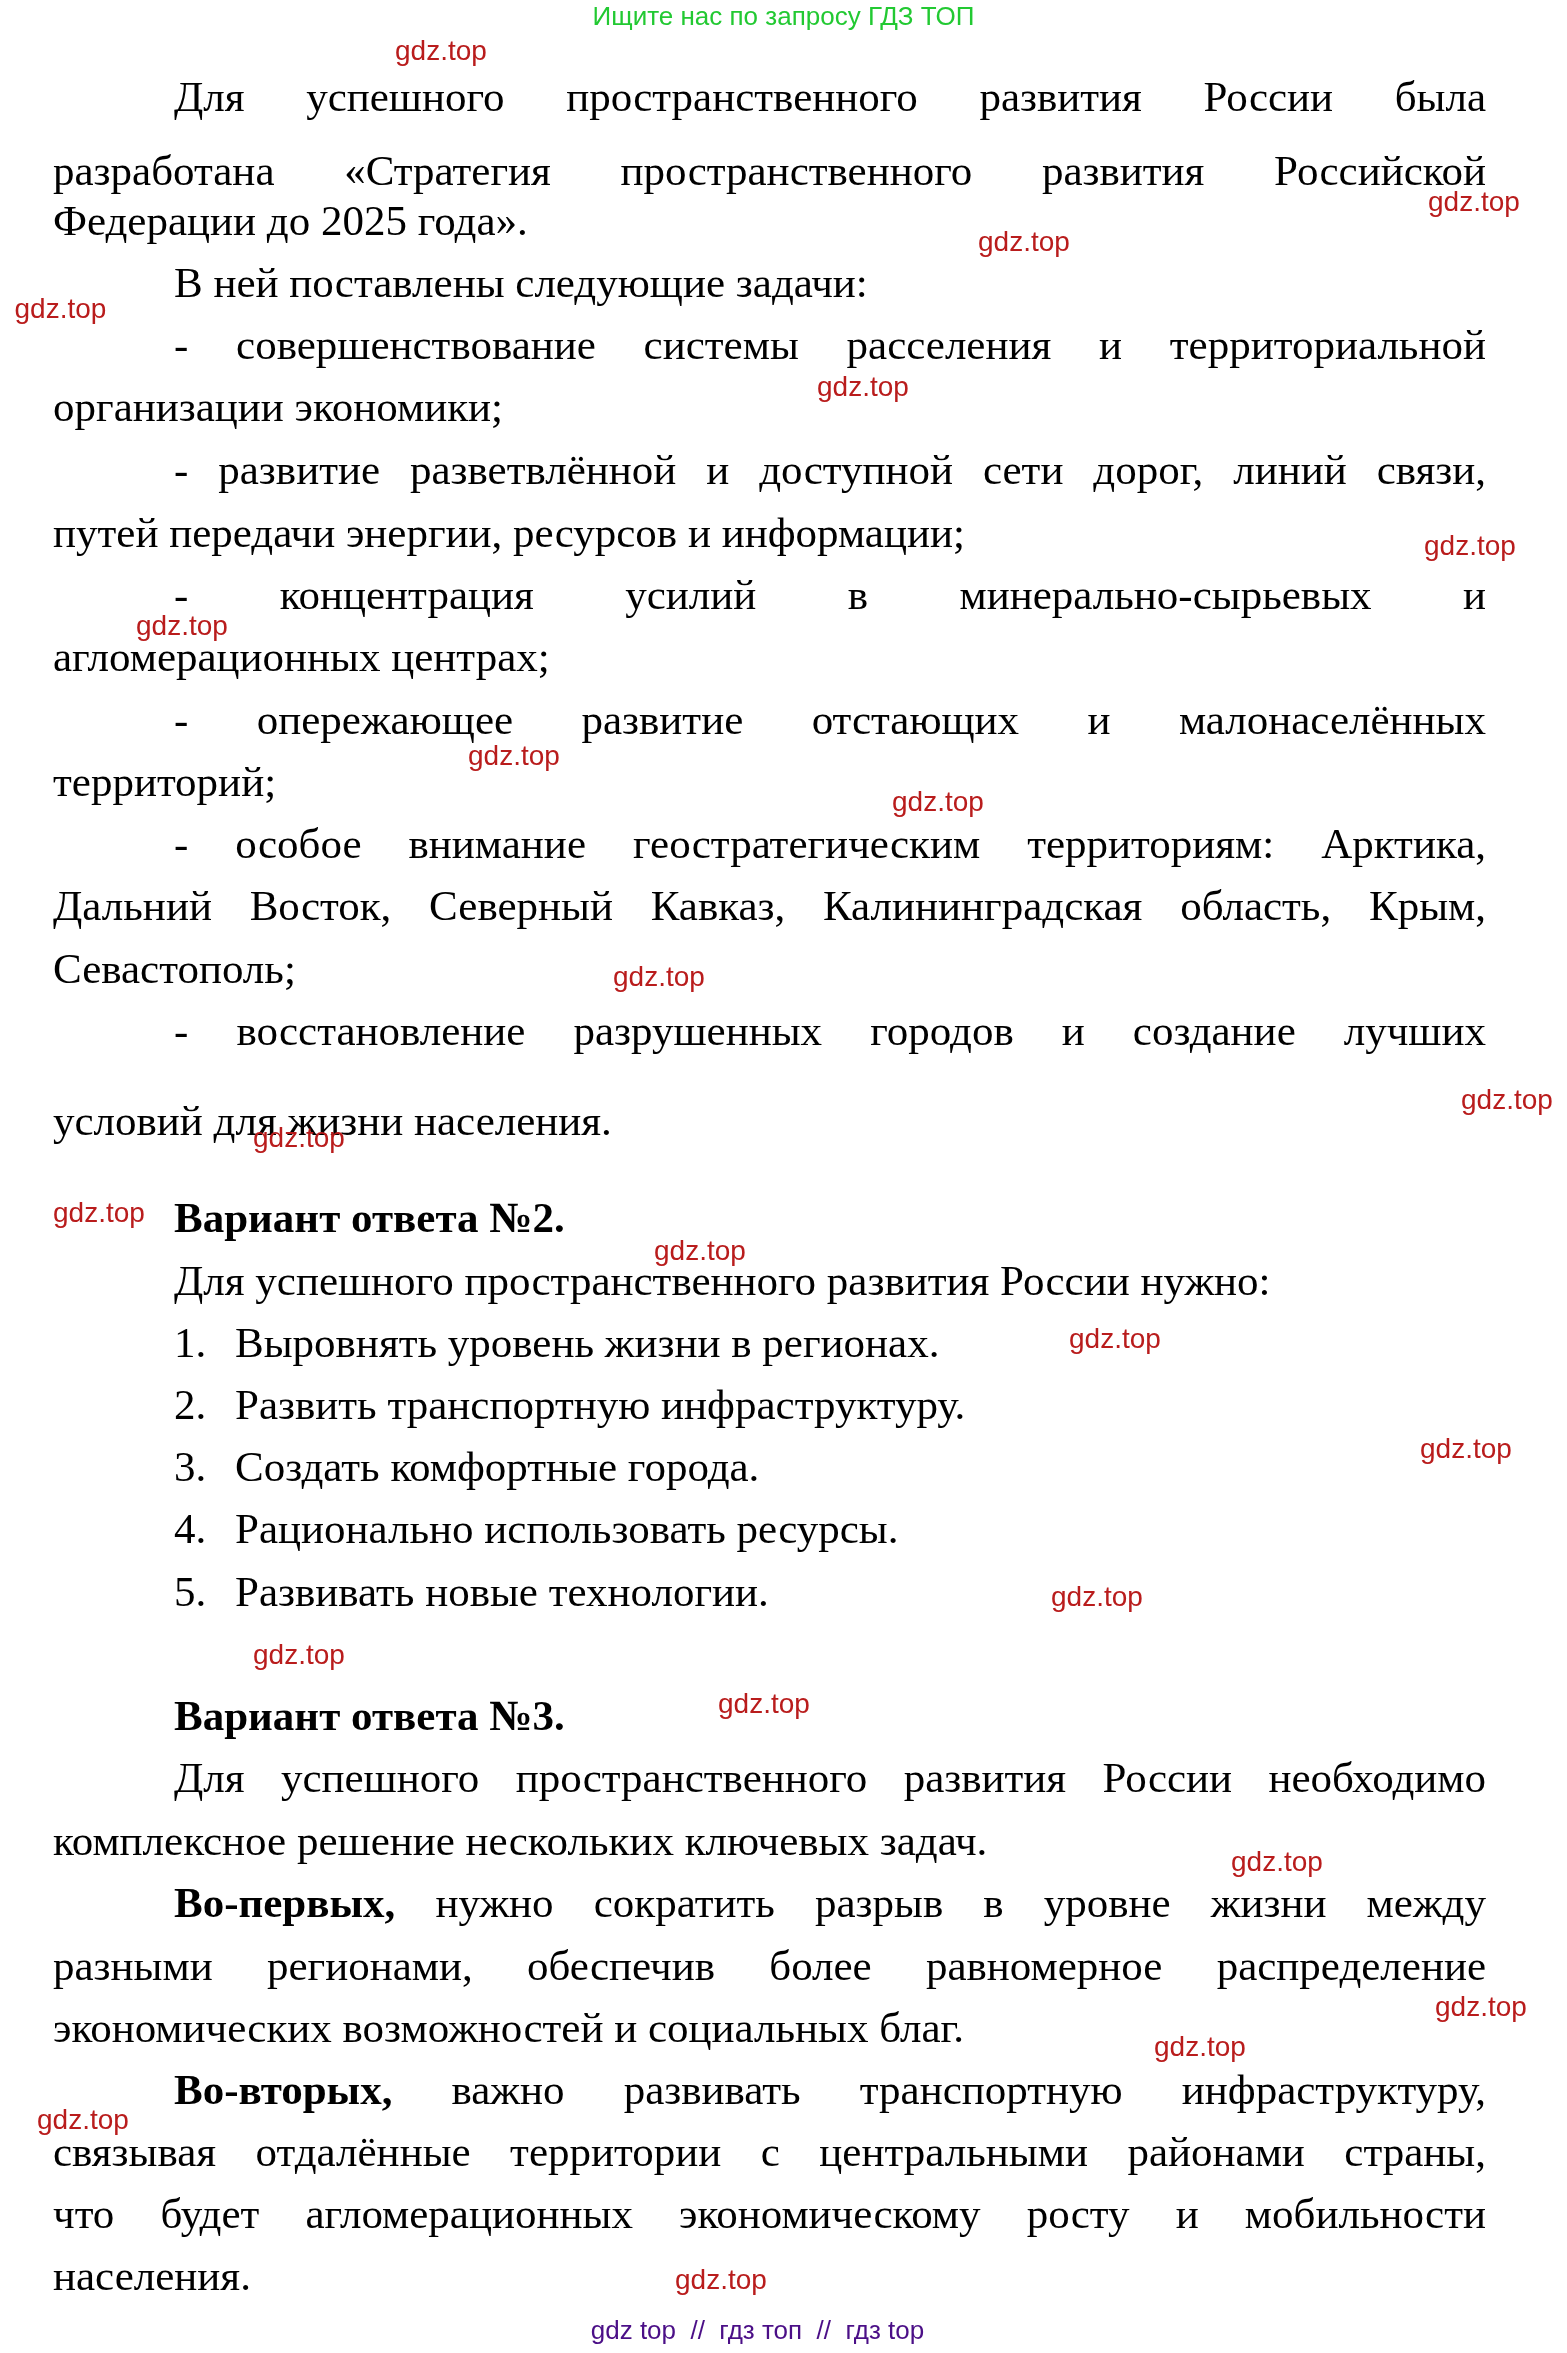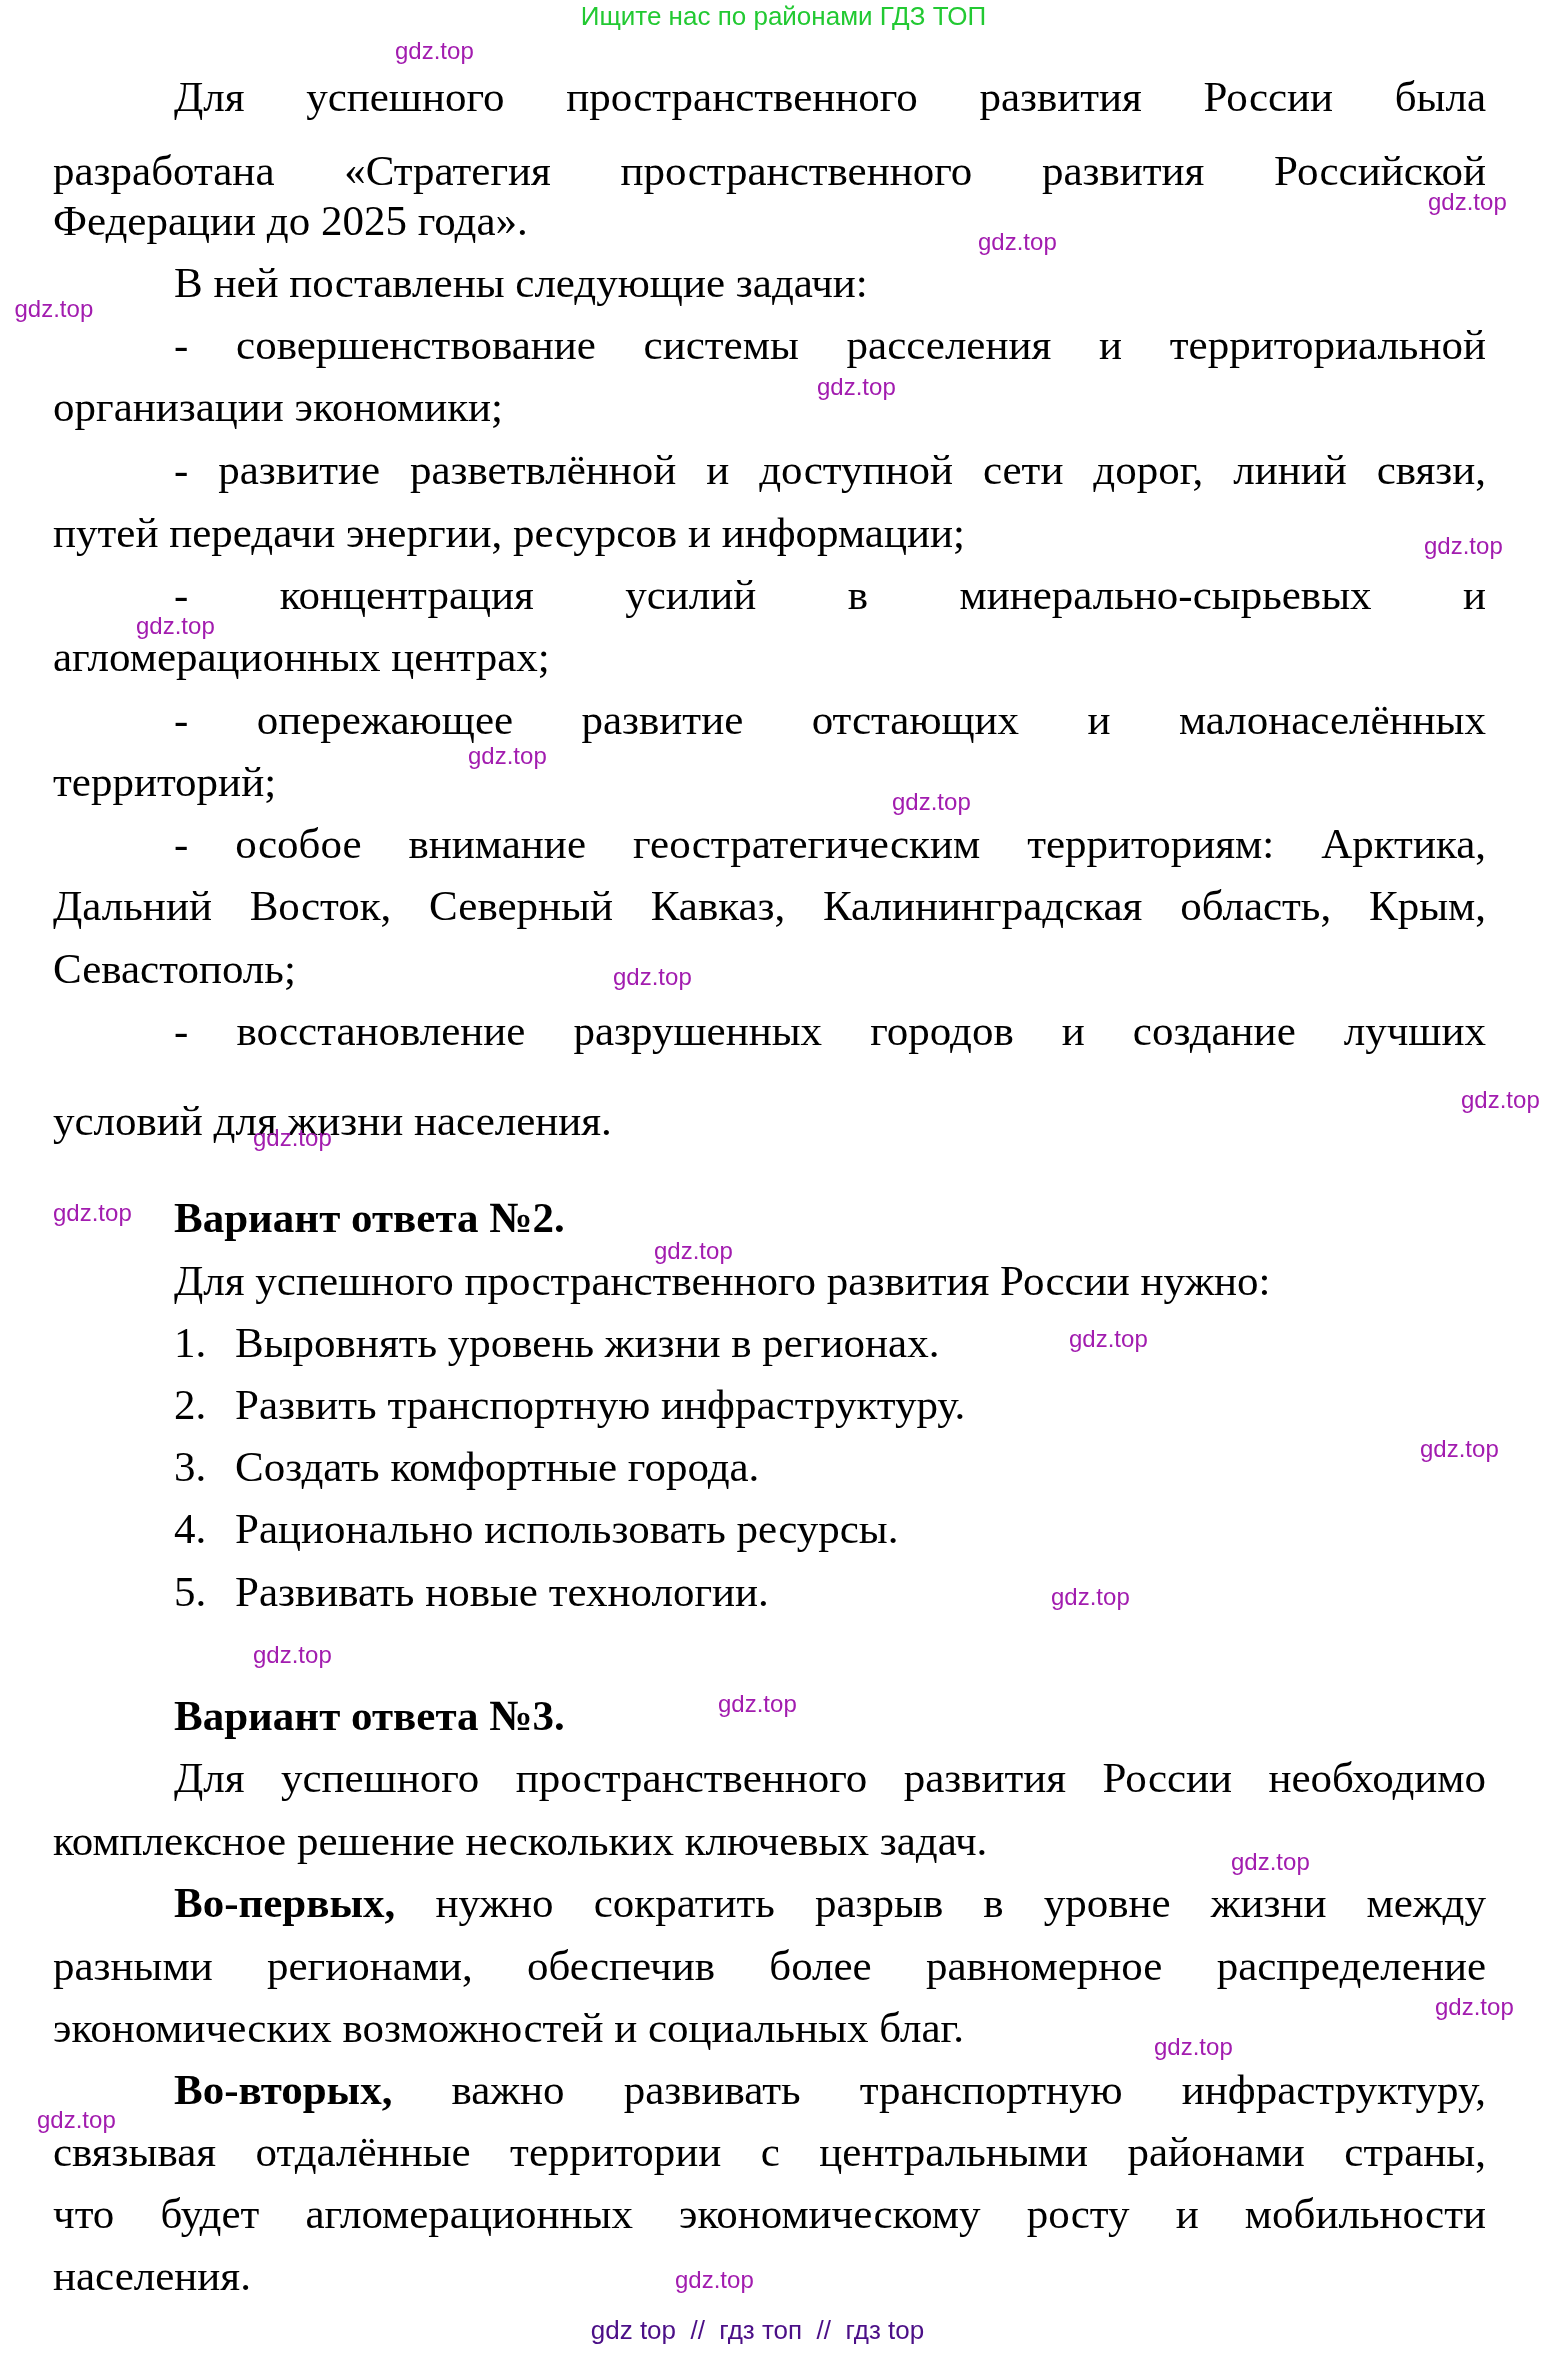--- a/index.html
+++ b/index.html
@@ -39,41 +39,41 @@
     text-align-last: justify;
     white-space: normal;
   }
   .indent { padding-left: 121px; box-sizing: border-box; }
   .heading { font-weight: bold; }
   .bold { font-weight: bold; }
   .list-item .num { display: inline-block; width: 61px; }
   .wm {
     position: absolute;
     font-family: "Liberation Sans", "DejaVu Sans", sans-serif;
-    font-size: 24px;
+    font-size: 28px;
     line-height: 27.4px;
-    color: #a21caf;
+    color: #b91c1c;
     white-space: nowrap;
   }
   .footer {
     position: absolute;
     left: 0; width: 1515px;
     top: 2314px;
     text-align: center;
     font-family: "Liberation Sans", "DejaVu Sans", sans-serif;
     font-size: 26px;
     line-height: 32px;
     color: #4b0f87;
     white-space: pre;
   }
 </style>
 </head>
 <body>
 
-<div class="top-banner">Ищите нас по районами ГДЗ ТОП</div>
+<div class="top-banner">Ищите нас по запросу ГДЗ ТОП</div>
 
 <div class="content">
 
   <div class="line justify indent" style="top:72px">Для успешного пространственного развития России была</div>
   <div class="line justify" style="top:146px">разработана «Стратегия пространственного развития Российской</div>
   <div class="line" style="top:196px">Федерации до 2025 года».</div>
 
   <div class="line indent" style="top:258px">В ней поставлены следующие задачи:</div>
 
   <div class="line justify indent" style="top:320px">- совершенствование системы расселения и территориальной</div>

